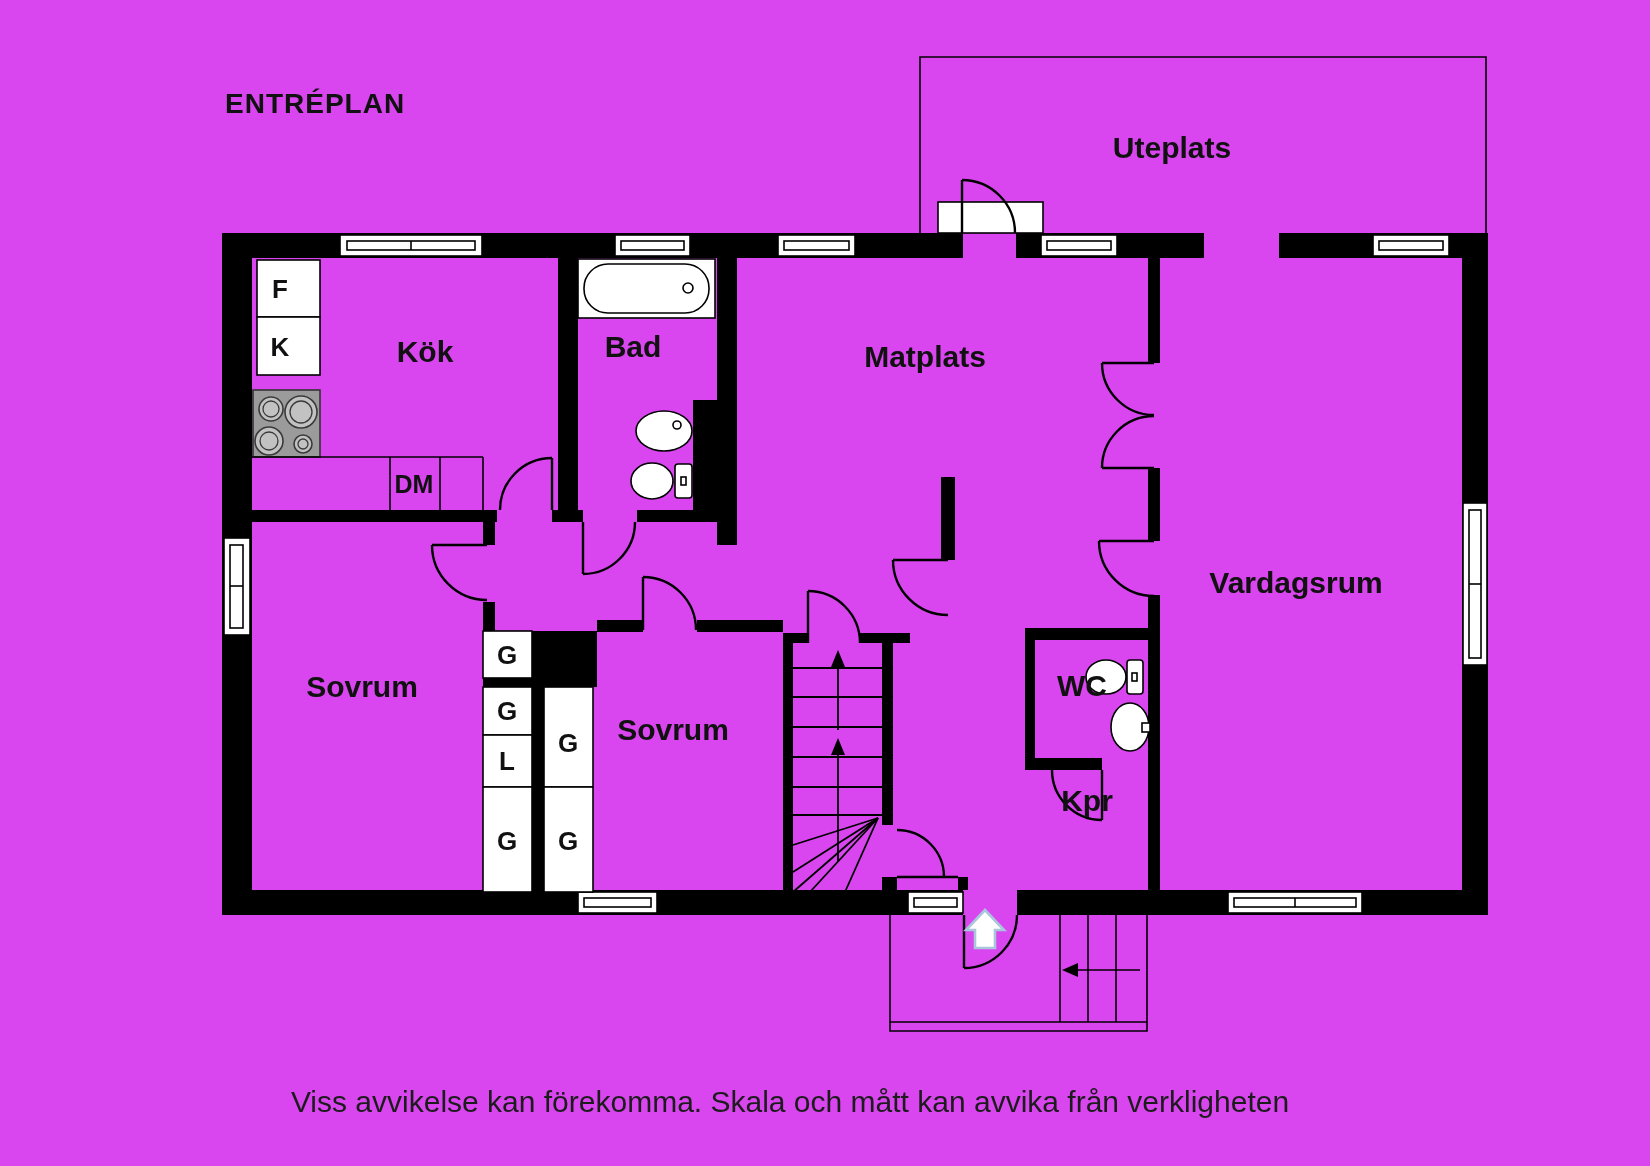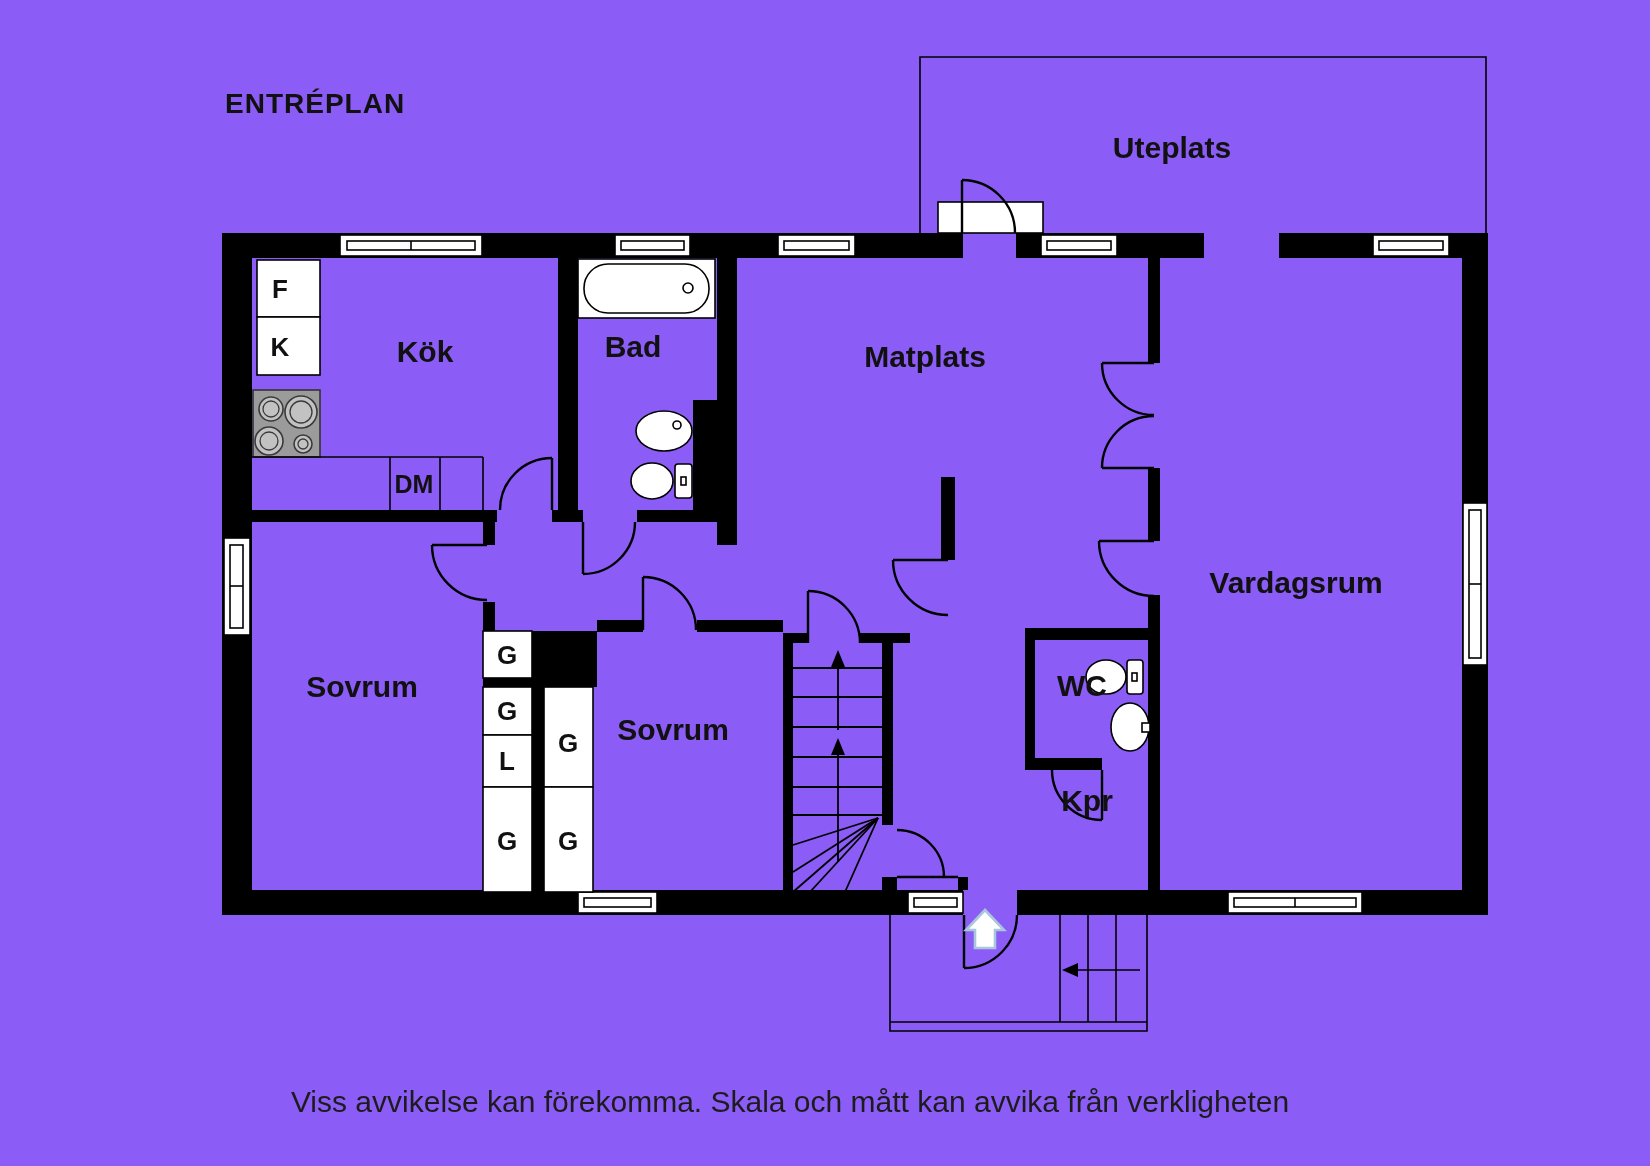--- a/index.html
+++ b/index.html
@@ -1,16 +1,16 @@
 <!DOCTYPE html>
 <html><head>
 <meta charset="utf-8">
 <style>
   html,body{margin:0;padding:0;background:#ffffff;}
-  #plan-wrap{position:relative;width:1650px;height:1166px;background:#8b5cf6;overflow:hidden;}
+  #plan-wrap{position:relative;width:1650px;height:1166px;background:#d946ef;overflow:hidden;}
   svg{display:block;}
   text{font-family:"Liberation Sans",sans-serif;fill:#111;}
   .room-label{font-size:30px;font-weight:700;}
   .small-label{font-size:26px;font-weight:700;}
   .dm-label{font-size:25px;font-weight:700;}
   .title-label{font-size:28px;font-weight:700;letter-spacing:1px;}
   .disclaimer-label{font-size:30px;font-weight:400;fill:#1c1c1c;}
   .wall{fill:#000;}
   .thin{stroke:#000;stroke-width:1.6;fill:#fff;}
   .thinline{stroke:#000;stroke-width:1.6;fill:none;}

